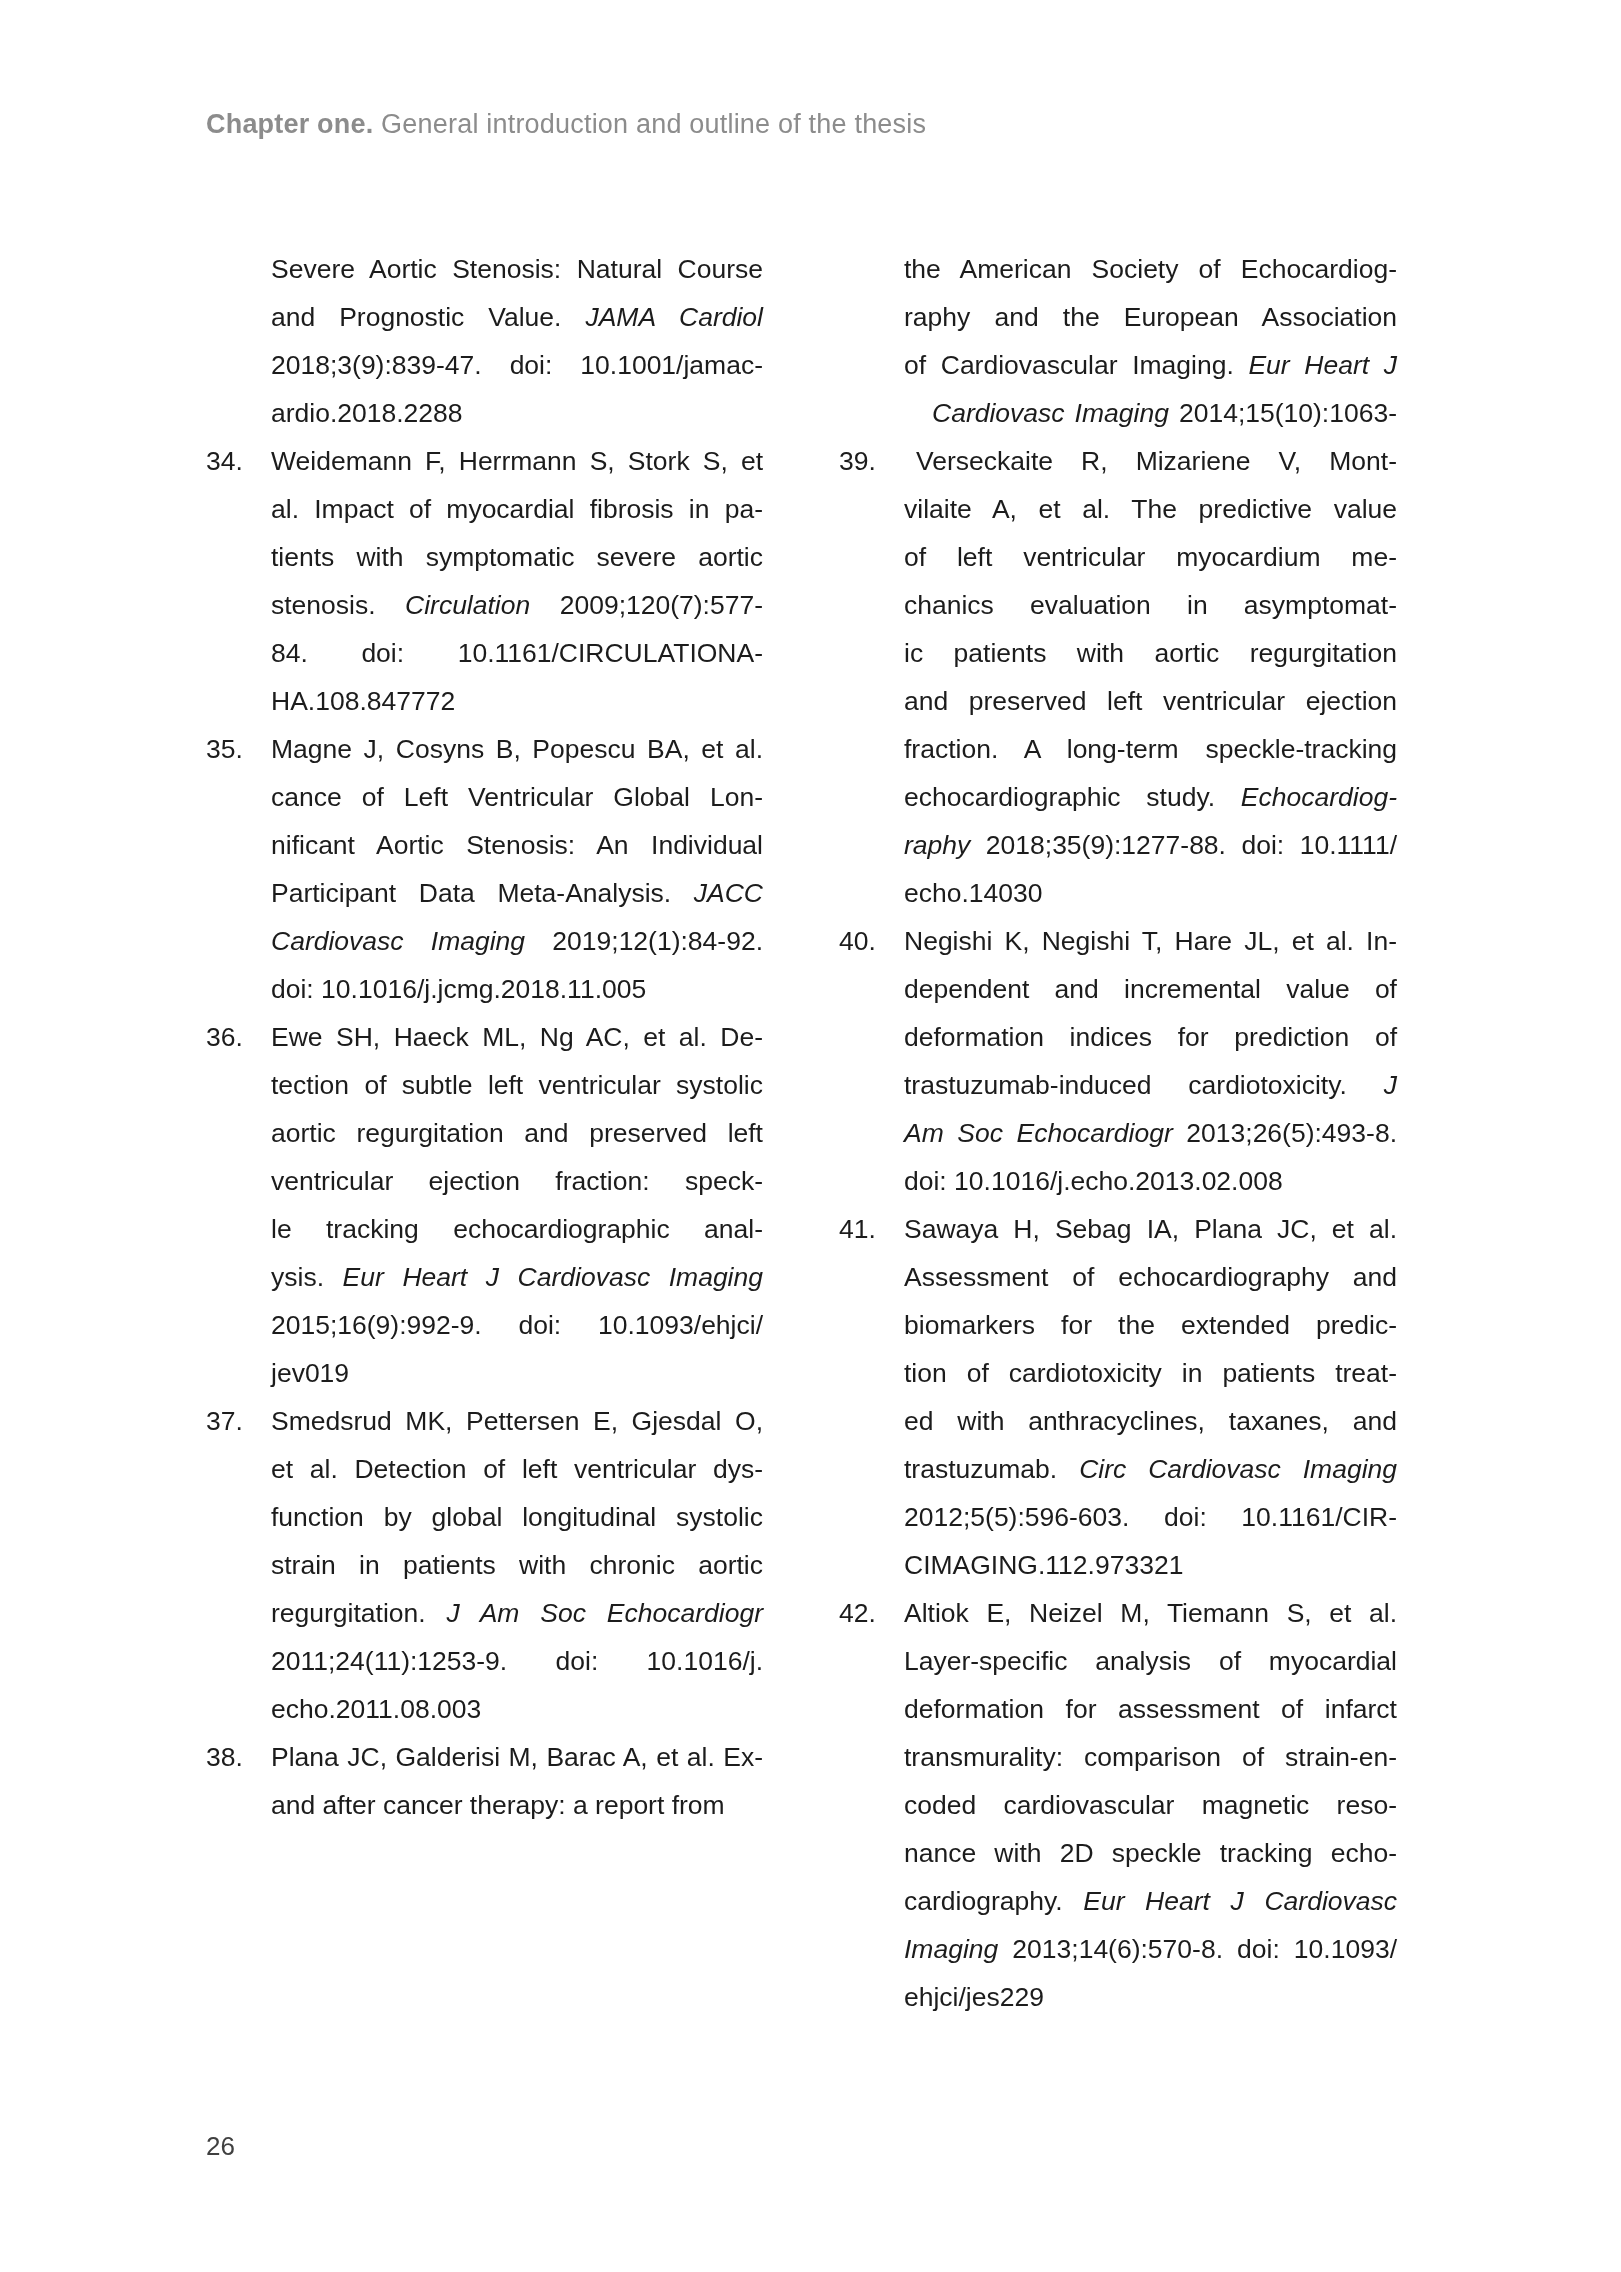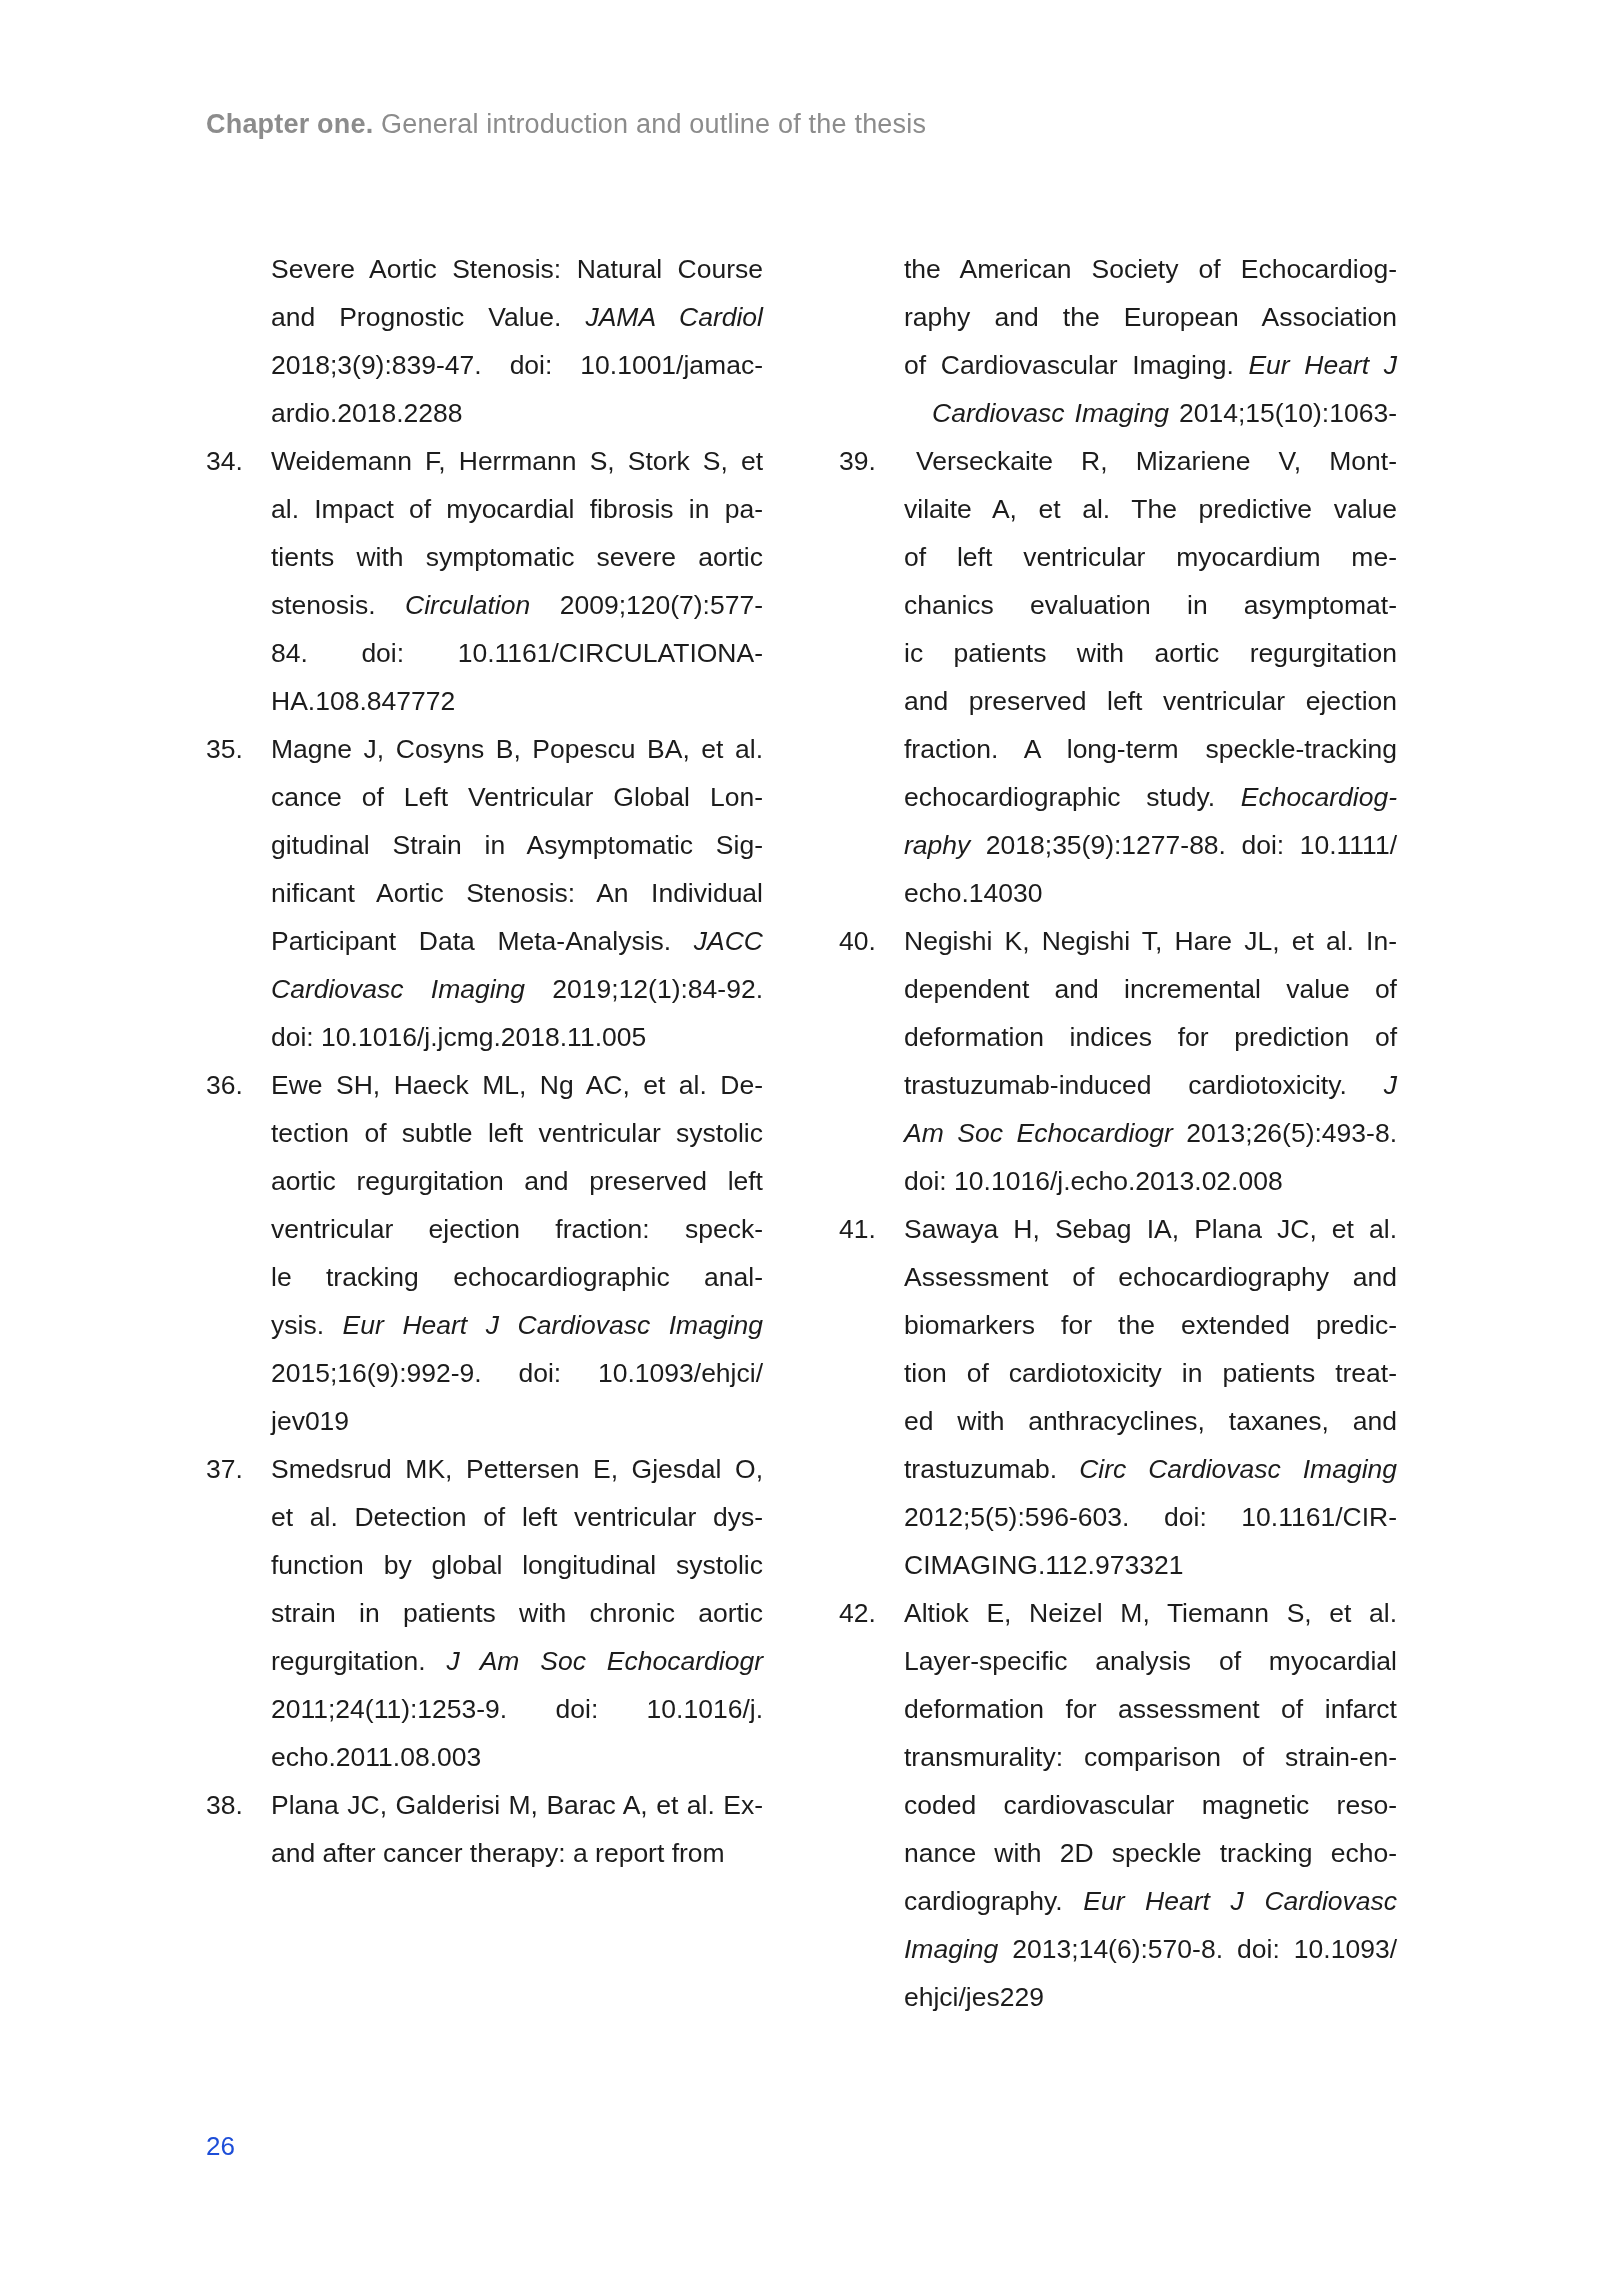--- a/index.html
+++ b/index.html
@@ -11,21 +11,21 @@
   .column { position: absolute; top: 245px; }
   .col-left { left: 206px; width: 557px; }
   .col-right { left: 839px; width: 558px; }
   .ref { position: relative; }
   .ref-num { position: absolute; left: 0; top: 0; font-size: 26.5px; line-height: 48px; }
   .ref-body { margin-left: 65px; }
   .line { font-size: 26.5px; line-height: 48px; height: 48px; text-align: justify;
           text-align-last: justify; white-space: nowrap; overflow: visible; }
   .line.last { text-align-last: left; }
   .seg-i { font-style: italic; }
-  .folio { position: absolute; left: 206px; top: 2130px; font-size: 26px; line-height: 33px; color: #1d4ed8; }
+  .folio { position: absolute; left: 206px; top: 2130px; font-size: 26px; line-height: 33px; color: #404040; }
 </style>
 </head>
 <body>
 
 <div class="running-head"><span class="bold">Chapter one.</span><span> General introduction and outline of the thesis</span></div>
 
 <div class="column col-left">
     <div class="ref">
       <span class="ref-num"></span>
       <div class="ref-body">
@@ -44,21 +44,20 @@
         <div class="line" style="white-space: normal; text-align-last: justify;"><span>stenosis. </span><span class="seg-i">Circulation</span><span> 2009;120(7):577-</span></div>
         <div class="line" style="white-space: normal; text-align-last: justify;"><span>84. doi: 10.1161/CIRCULATIONA-</span></div>
         <div class="line last" style="white-space: normal;"><span>HA.108.847772</span></div>
       </div>
     </div>
     <div class="ref">
       <span class="ref-num">35.</span>
       <div class="ref-body">
         <div class="line" style="white-space: normal; text-align-last: justify;"><span>Magne J, Cosyns B, Popescu BA, et al.</span></div>
         <div class="line" style="white-space: normal; text-align-last: justify;"><span>cance of Left Ventricular Global Lon-</span></div>
-        <div class="line" style="white-space: normal; text-align-last: justify;"><span>gitudinal Strain in Asymptomatic Sig-</span></div>
         <div class="line" style="white-space: normal; text-align-last: justify;"><span>nificant Aortic Stenosis: An Individual</span></div>
         <div class="line" style="white-space: normal; text-align-last: justify;"><span>Participant Data Meta-Analysis. </span><span class="seg-i">JACC</span></div>
         <div class="line" style="white-space: normal; text-align-last: justify;"><span class="seg-i">Cardiovasc Imaging</span><span> 2019;12(1):84-92.</span></div>
         <div class="line last" style="white-space: normal;"><span>doi: 10.1016/j.jcmg.2018.11.005</span></div>
       </div>
     </div>
     <div class="ref">
       <span class="ref-num">36.</span>
       <div class="ref-body">
         <div class="line" style="white-space: normal; text-align-last: justify;"><span>Ewe SH, Haeck ML, Ng AC, et al. De-</span></div>

